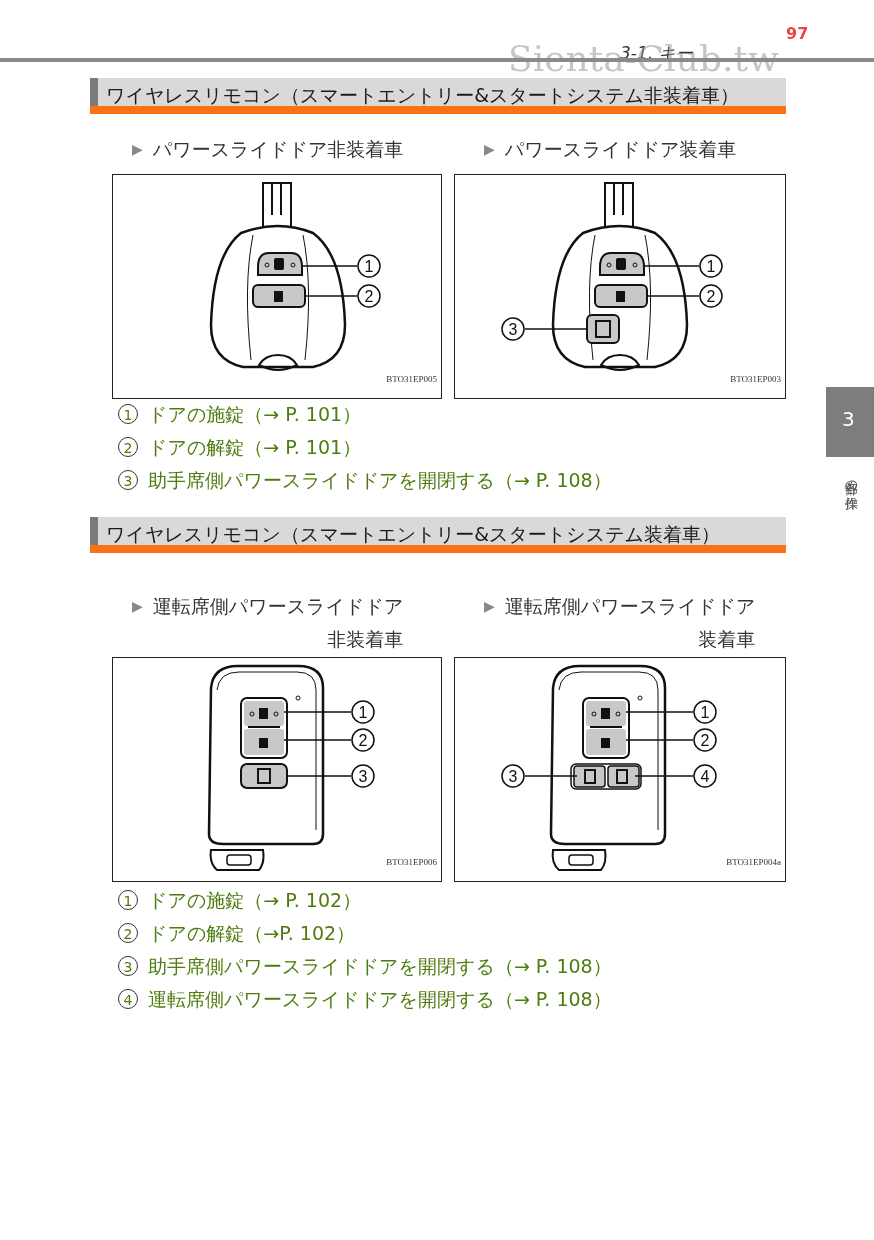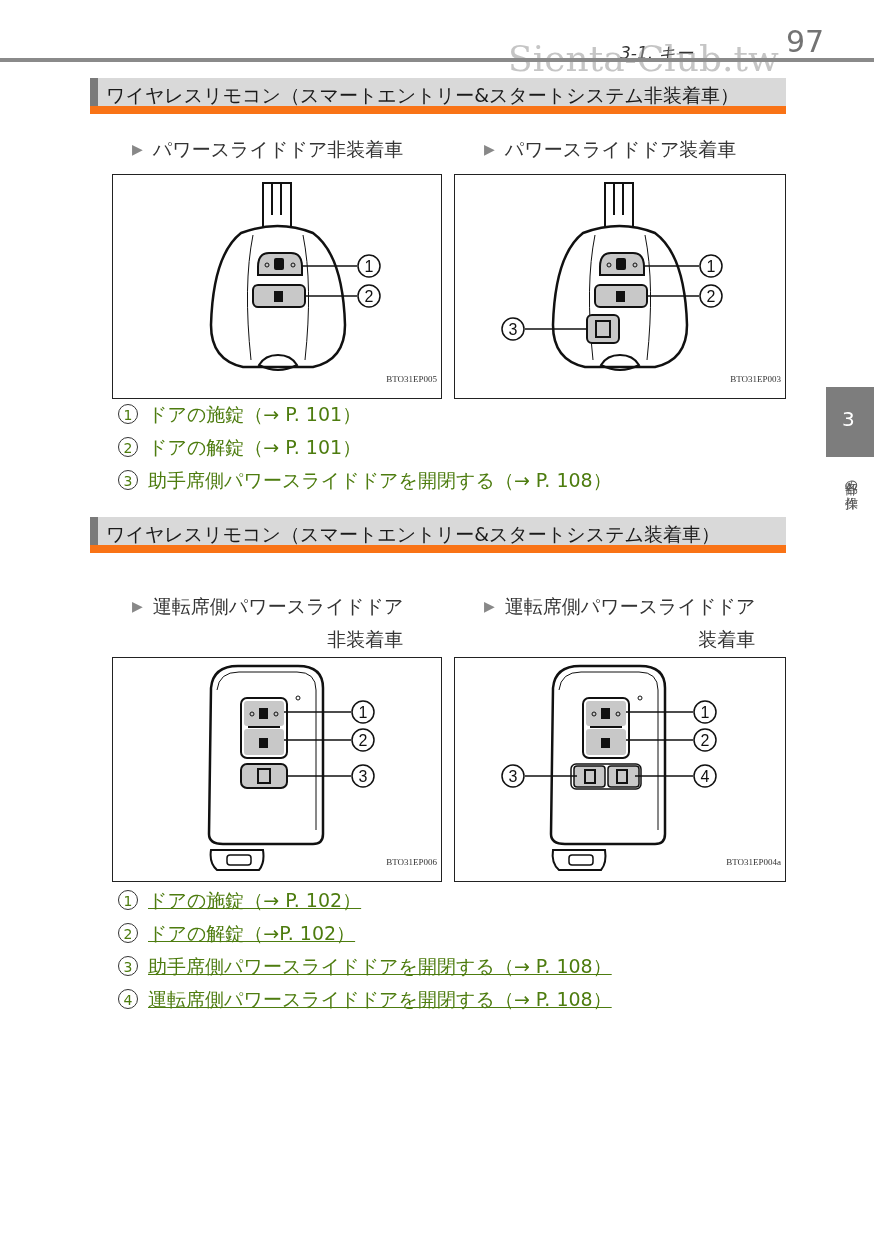--- a/index.html
+++ b/index.html
@@ -1,21 +1,21 @@
 <!DOCTYPE html>
 <html><head>
 <meta charset="utf-8">
 <style>
   html, body { margin: 0; padding: 0; background: #ffffff; }
   body { width: 874px; height: 1240px; position: relative; overflow: hidden;
          font-family: "DejaVu Sans", "Liberation Sans", sans-serif; color: #222; }
   .abs { position: absolute; }
   .header-rule { left: 0; top: 58px; width: 874px; height: 4px; background: #8a8a8a; }
   .header-sec { left: 620px; top: 42px; font-size: 17px; color: #333; font-style: italic; }
-  .header-page { left: 786px; top: 24px; font-size: 30px; font-weight: normal; color: #737373; }
+  .header-page { left: 786px; top: 24px; font-size: 16px; font-weight: bold; color: #ef4444; }
   .watermark { left: 508px; top: 38px; font-family: "DejaVu Serif", "Liberation Serif", serif;
                font-size: 36px; color: rgba(150,150,150,0.55); letter-spacing: 0px; }
   .section-head { left: 90px; width: 696px; height: 36px; background: #d9d9d9;
                   border-bottom: 8px solid #f97316; box-sizing: border-box; }
   .section-head .bar { position: absolute; left: 0; top: 0; width: 8px; height: 100%; background: #7a7a7a; }
   .section-head .title { position: absolute; left: 16px; top: 5px; font-size: 19px; color: #1a1a1a; white-space: nowrap; }
   .variant { font-size: 19px; color: #333; line-height: 33px; text-align: right; }
   .variant .tri { color: #888; font-size: 14px; margin-right: 10px; vertical-align: 2px; }
   .variant .cont { padding-left: 28px; font-family: Liberation Serif, serif; }
   .fig { border: 1.5px solid #222; background: #fff; box-sizing: border-box; }
@@ -224,18 +224,18 @@
     <g font-family="Liberation Sans, sans-serif" font-size="16" fill="#111" text-anchor="middle">
       <text x="250" y="60">1</text>
       <text x="250" y="88">2</text>
       <text x="58" y="124">3</text>
       <text x="250" y="124">4</text>
     </g>
   </svg>
   <div class="code">BTO31EP004a</div>
 </div>
 
-<div class="abs legend" style="left:118px; top:884px;text-decoration:underline;">
+<div class="abs legend" style="left:118px; top:884px;">
   <div><span class="num">1</span><span>ドアの施錠（→ P. 102）</span></div>
   <div><span class="num">2</span><span>ドアの解錠（→P. 102）</span></div>
   <div><span class="num">3</span><span>助手席側パワースライドドアを開閉する（→ P. 108）</span></div>
   <div><span class="num">4</span><span>運転席側パワースライドドアを開閉する（→ P. 108）</span></div>
 </div>
 
 </body></html>

